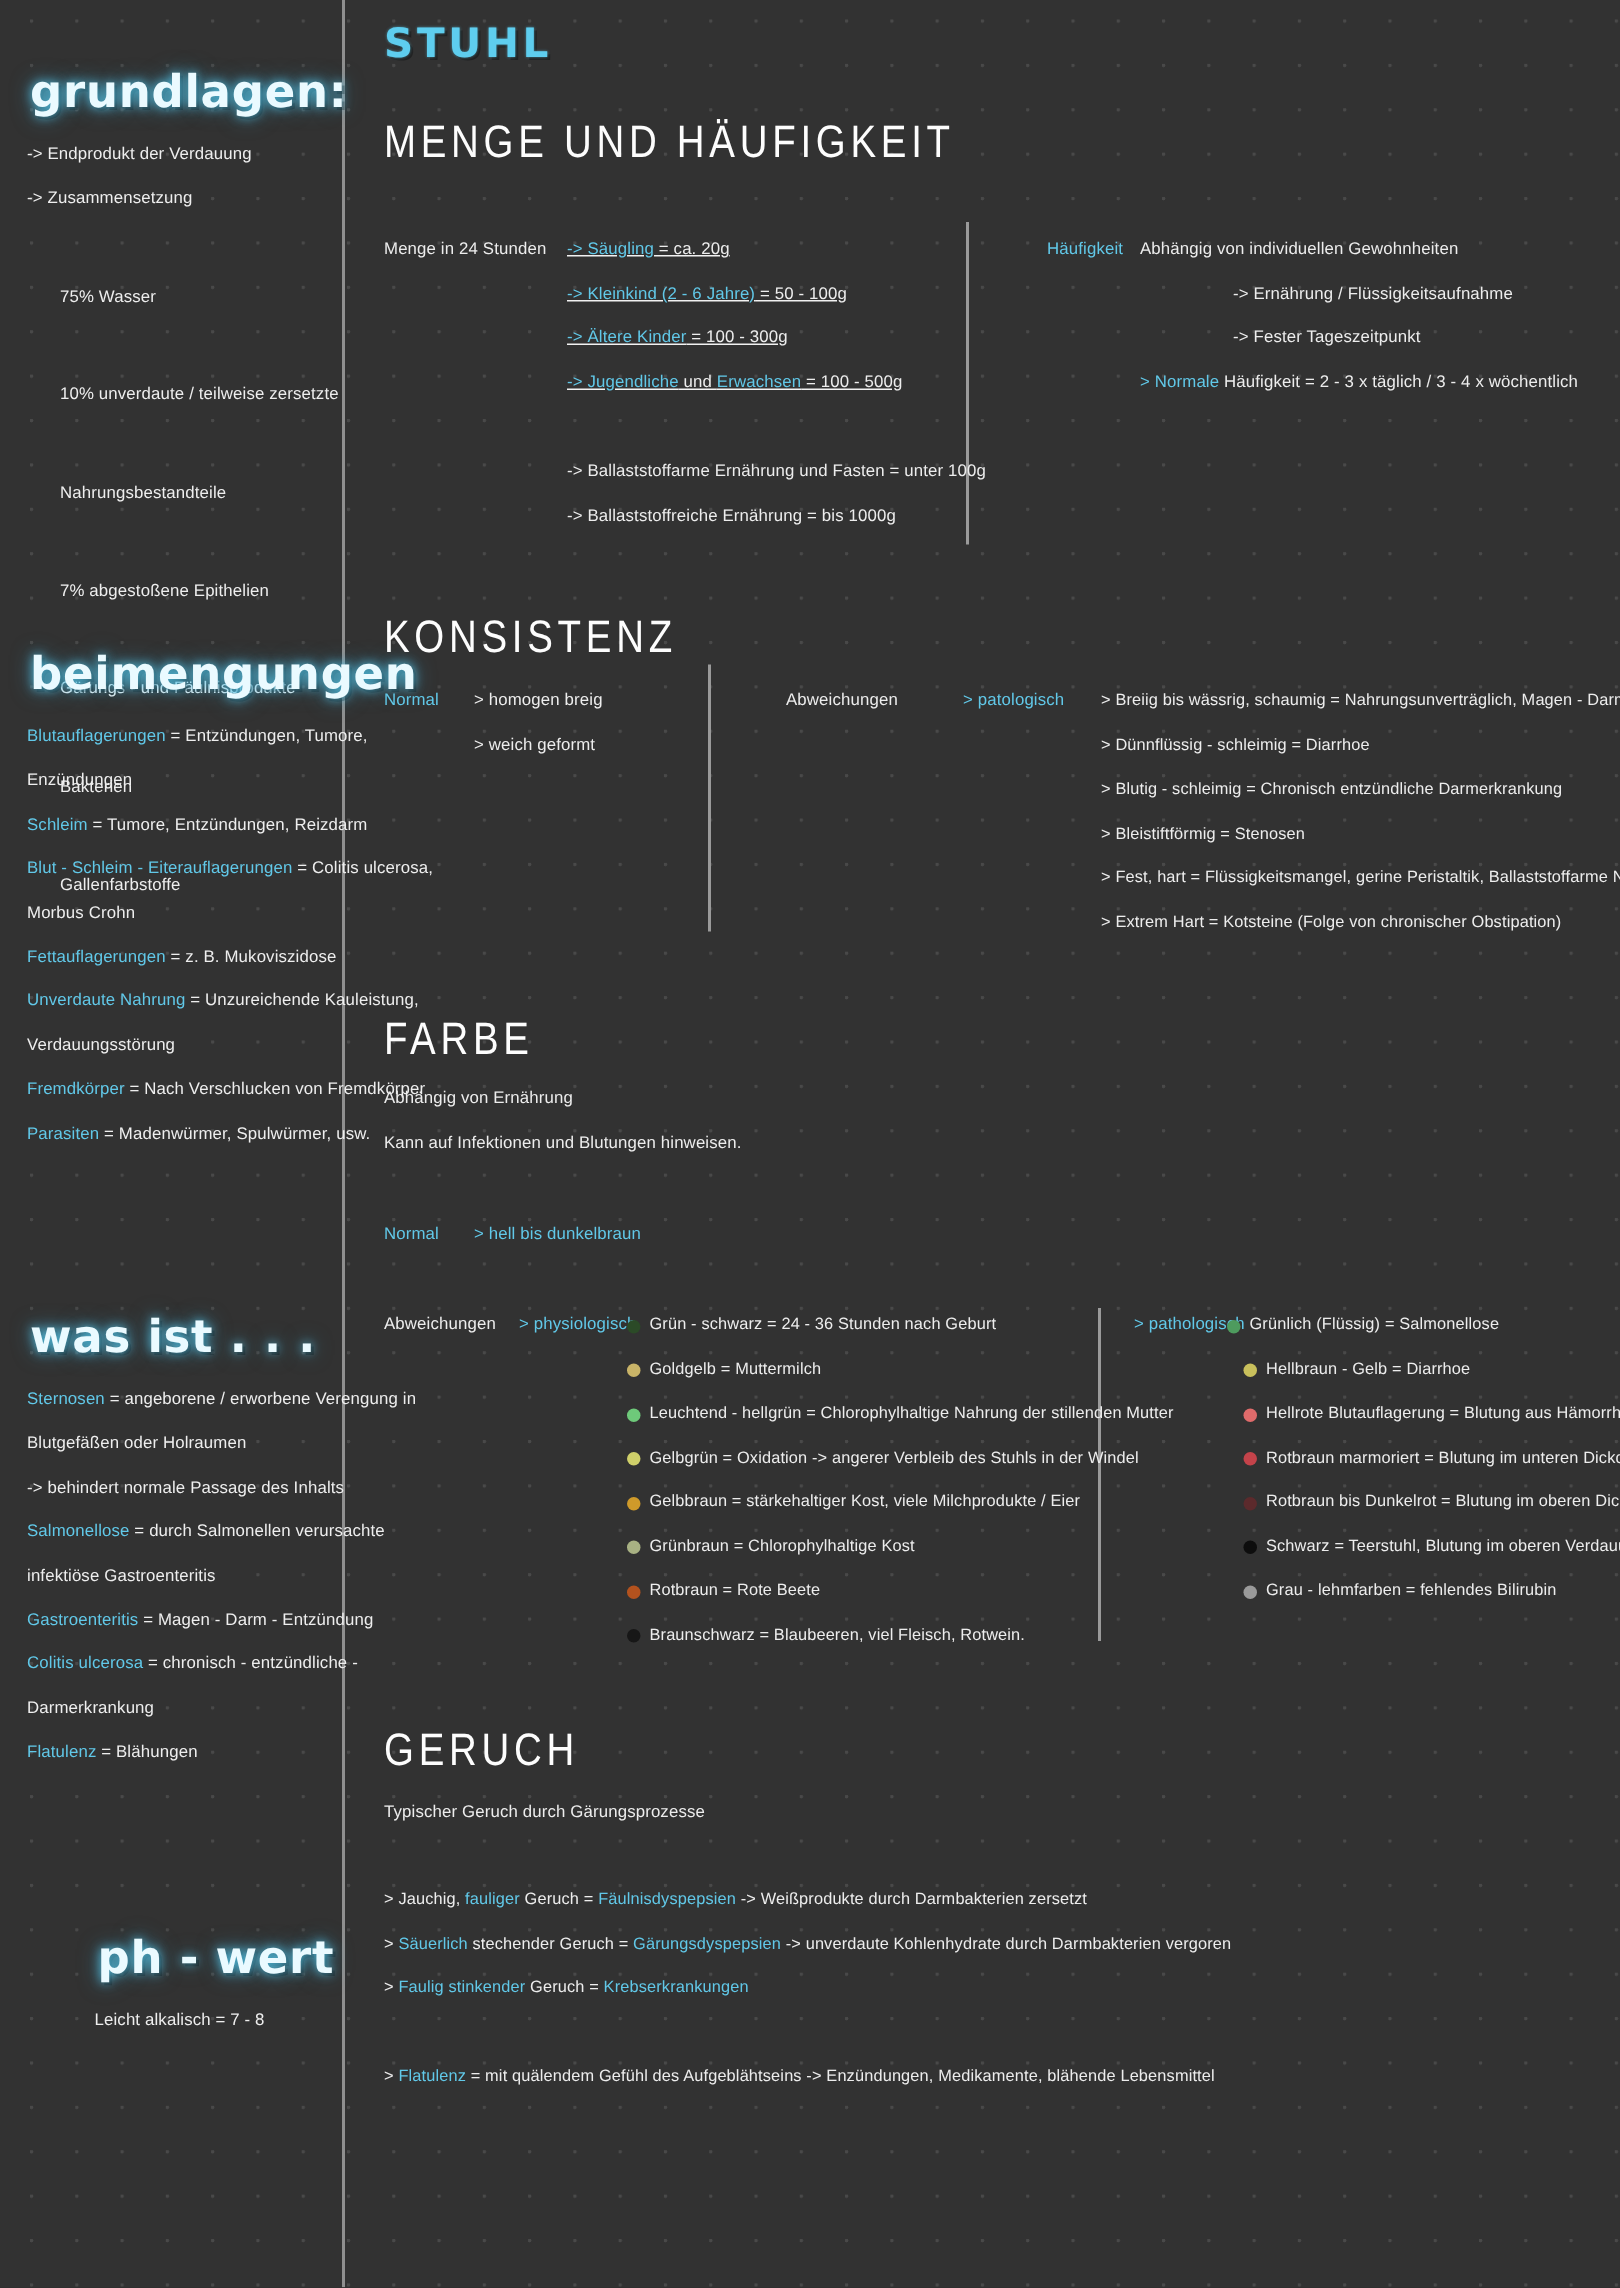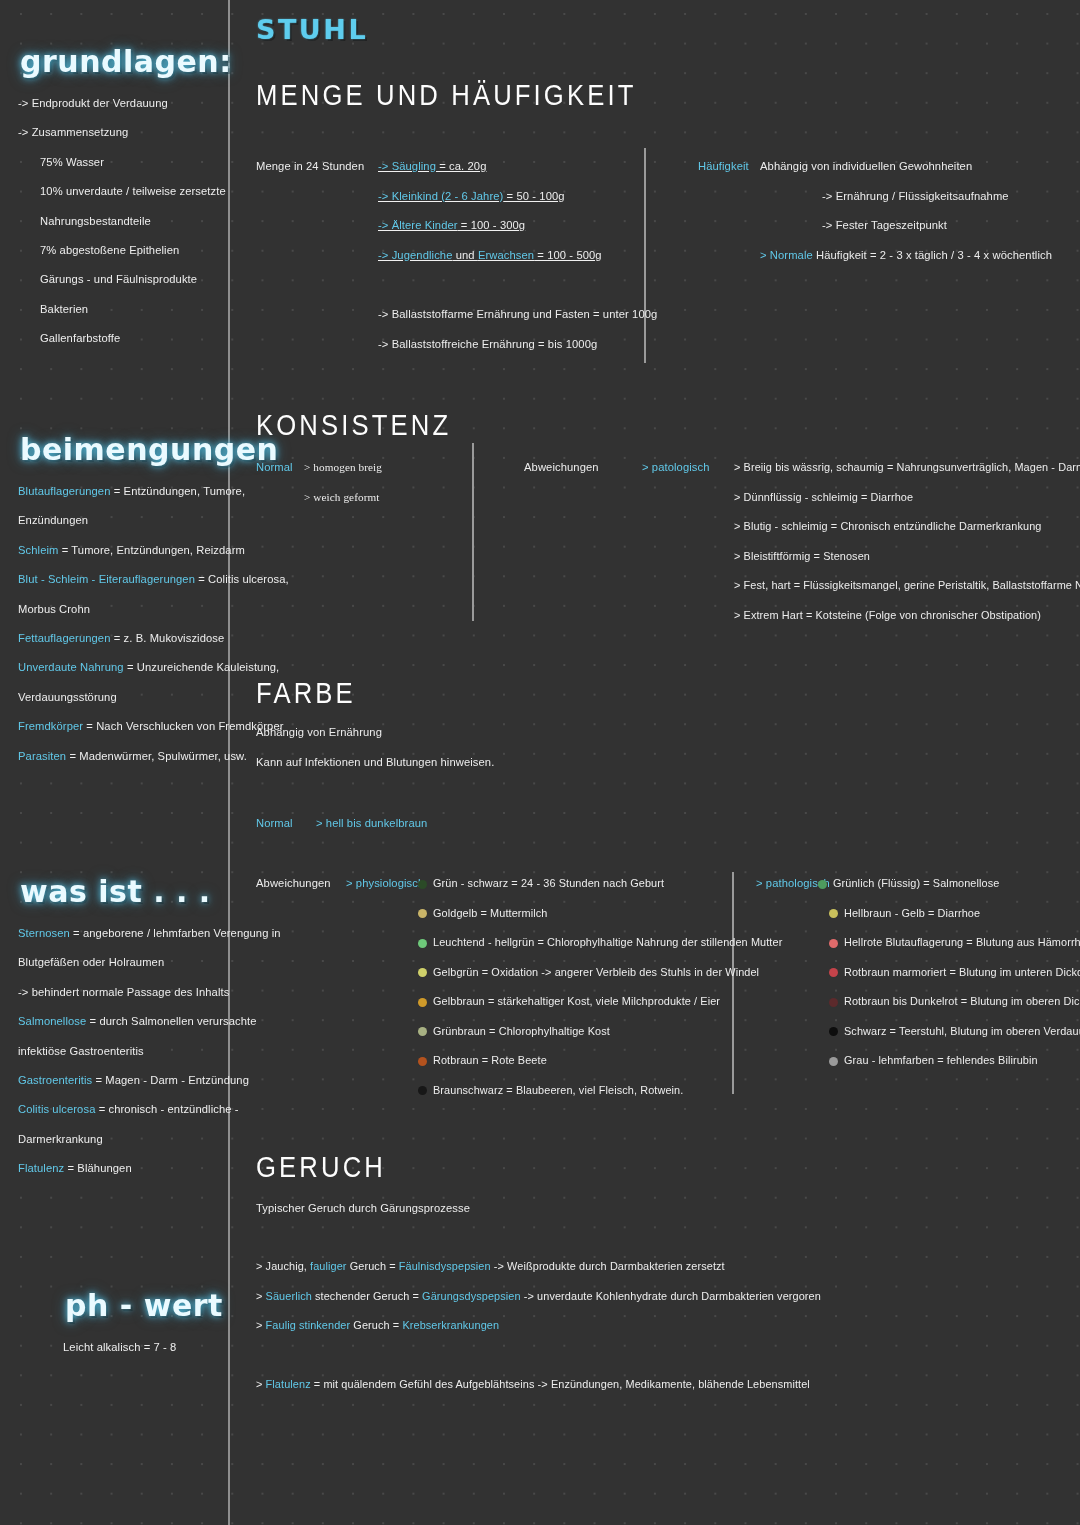--- a/index.html
+++ b/index.html
@@ -52,21 +52,21 @@
   }
 
   .side-lines { padding-left: 18px; padding-top: 10px; }
   .side-line {
     font-size: 11.2px;
     line-height: 29.4px;
     white-space: nowrap;
     color: #eeeeee;
     letter-spacing: 0.1px;
   }
-  .side-line.ind { padding-left: 22px; }
+  .side-line.ind { padding-left: 22px; margin-top: 36px; }
   .cy { color: #61c8e8; }
 
   
   #main {
     position: absolute;
     left: 232px; top: 0;
     width: 848px;
     height: 1525px;
   }
 
@@ -148,21 +148,21 @@
         <div class="side-line"><span class="cy">Unverdaute Nahrung</span><span> = Unzureichende Kauleistung,</span></div>
         <div class="side-line"><span>Verdauungsstörung</span></div>
         <div class="side-line"><span class="cy">Fremdkörper</span><span> = Nach Verschlucken von Fremdkörper</span></div>
         <div class="side-line"><span class="cy">Parasiten</span><span> = Madenwürmer, Spulwürmer, usw.</span></div>
       </div>
     </div>
 
     <div class="side-sec" style="top:874px;">
       <div class="side-title">was ist . . .</div>
       <div class="side-lines">
-        <div class="side-line"><span class="cy">Sternosen</span><span> = angeborene / lehmfarben Verengung in</span></div>
+        <div class="side-line"><span class="cy">Sternosen</span><span> = angeborene / erworbene Verengung in</span></div>
         <div class="side-line"><span>Blutgefäßen oder Holraumen</span></div>
         <div class="side-line"><span>-&gt; behindert normale Passage des Inhalts</span></div>
         <div class="side-line"><span class="cy">Salmonellose</span><span> = durch Salmonellen verursachte</span></div>
         <div class="side-line"><span>infektiöse Gastroenteritis</span></div>
         <div class="side-line"><span class="cy">Gastroenteritis</span><span> = Magen - Darm - Entzündung</span></div>
         <div class="side-line"><span class="cy">Colitis ulcerosa</span><span> = chronisch - entzündliche -</span></div>
         <div class="side-line"><span>Darmerkrankung</span></div>
         <div class="side-line"><span class="cy">Flatulenz</span><span> = Blähungen</span></div>
       </div>
     </div>
@@ -204,21 +204,21 @@
       <div class="t" style="padding-left:62px;">-&gt; Ernährung / Flüssigkeitsaufnahme</div>
       <div class="t" style="padding-left:62px;">-&gt; Fester Tageszeitpunkt</div>
       <div class="t" style="padding-left:0px;"><span class="lbl">&gt; Normale</span><span> Häufigkeit = 2 - 3 x täglich / 3 - 4 x wöchentlich</span></div>
     </div>
 
     <div class="h2" style="left:24px; top:408px;">KONSISTENZ</div>
 
     <div class="vdiv" style="left:240px; top:443px; height:178px;"></div>
 
     <div class="blk t lbl" style="left:24px; top:453px;">Normal</div>
-    <div class="blk" style="left:72px; top:453px;font-family:Liberation Serif, serif;">
+    <div class="blk" style="left:84px; top:453px;">
       <div class="t">&gt; homogen breig</div>
       <div class="t">&gt; weich geformt</div>
     </div>
 
     <div class="blk t" style="left:292px; top:453px;">Abweichungen</div>
     <div class="blk t lbl" style="left:410px; top:453px;">&gt; patologisch</div>
 
     <div class="blk" style="left:502px; top:453px;">
       <div class="t sm">&gt; Breiig bis wässrig, schaumig = Nahrungsunverträglich, Magen - Darm - Infekt</div>
       <div class="t sm">&gt; Dünnflüssig - schleimig = Diarrhoe</div>

